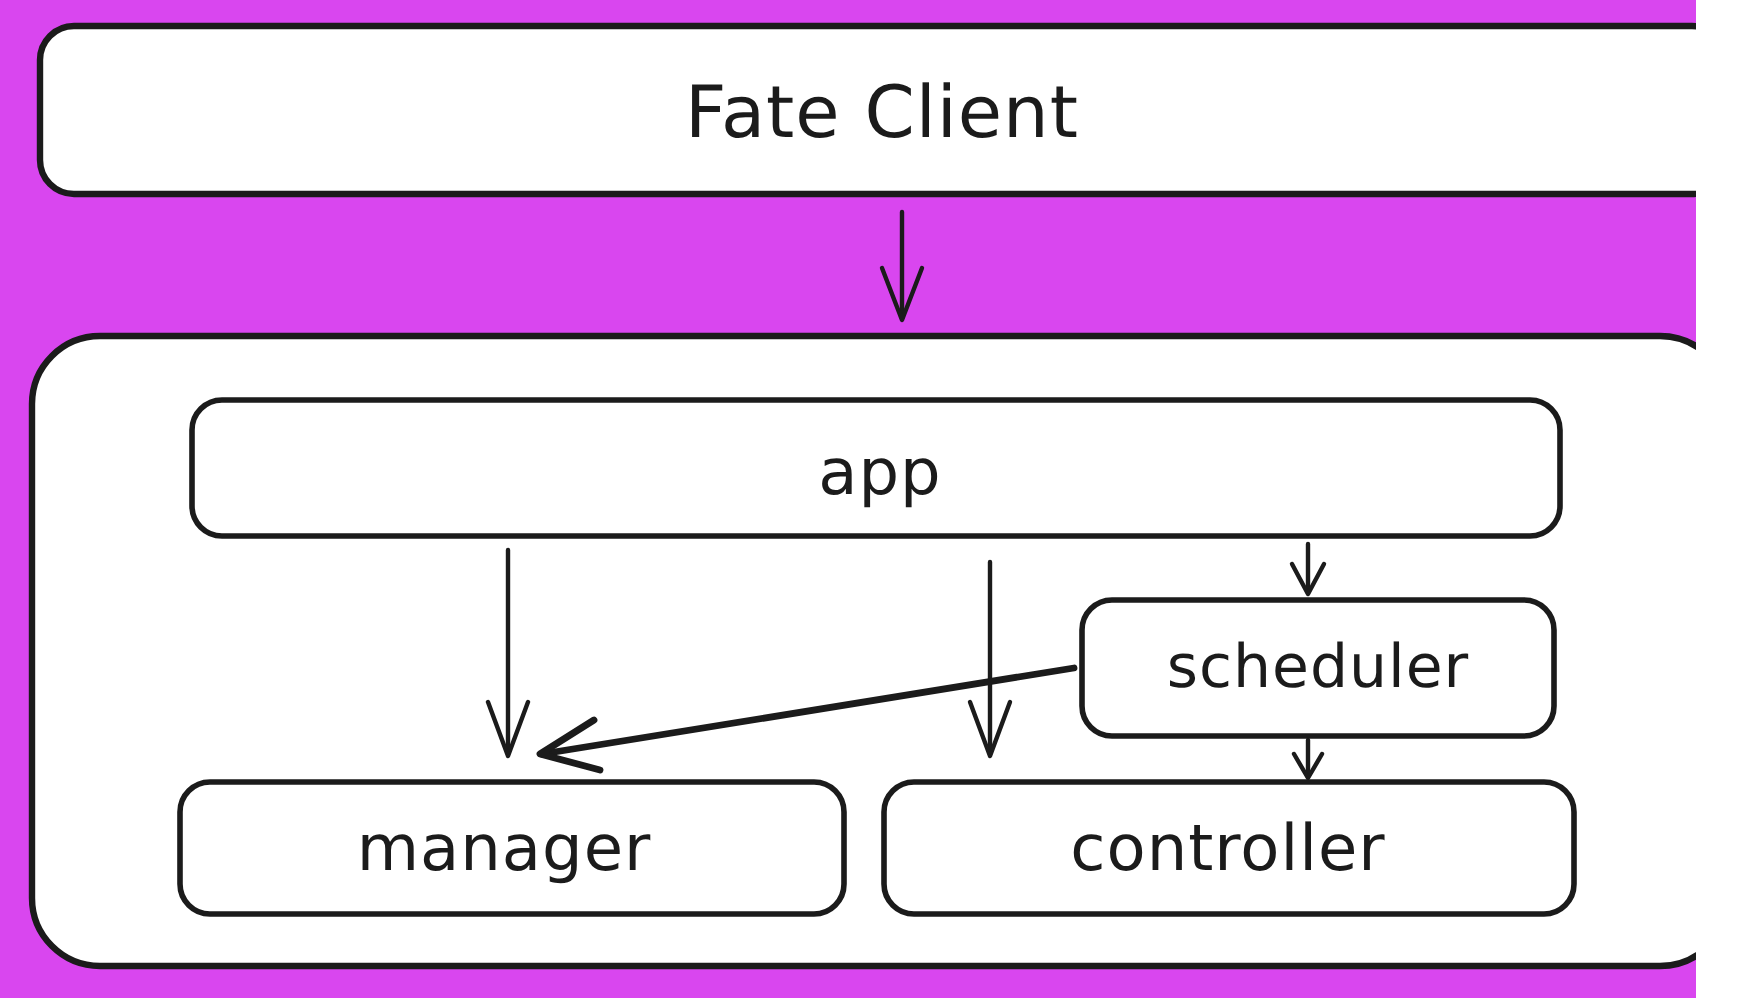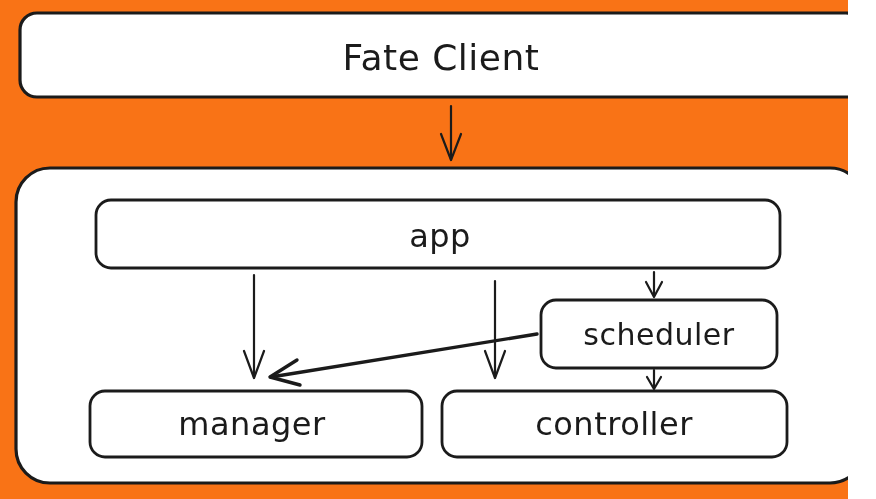--- a/index.html
+++ b/index.html
@@ -5,21 +5,21 @@
   html, body {
     margin: 0;
     padding: 0;
     background: #ffffff;
     font-family: "DejaVu Sans", sans-serif;
   }
   .canvas {
     position: relative;
     width: 848px;
     height: 499px;
-    background: #f97316;
+    background: #d946ef;
     overflow: hidden;
   }
   svg { display: block; }
   .node-rect {
     fill: #ffffff;
     stroke: #1b1b1b;
   }
   .edge {
     fill: none;
     stroke: #1b1b1b;

